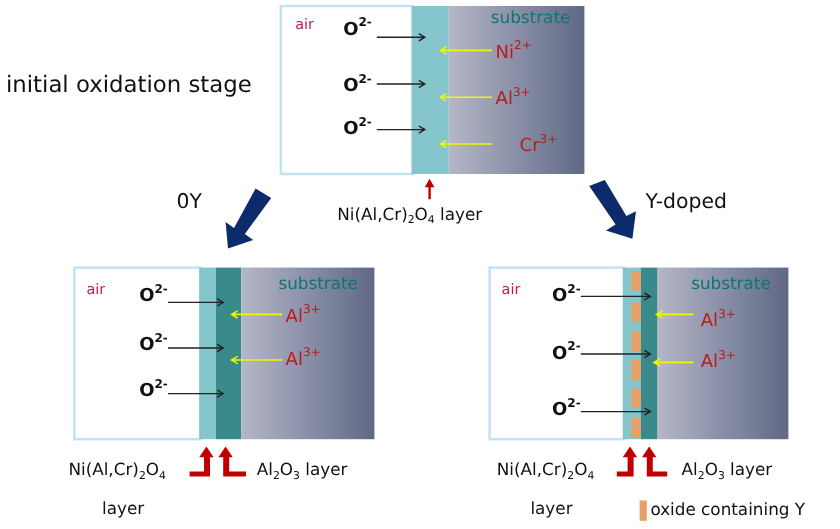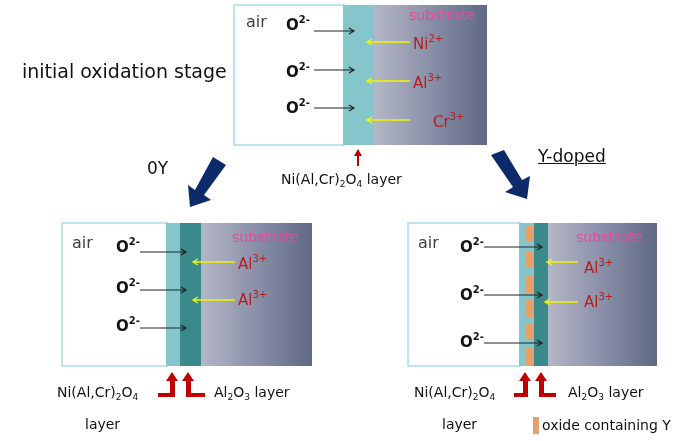--- a/index.html
+++ b/index.html
@@ -6,32 +6,32 @@
   body{width:700px;height:441px;position:relative;overflow:hidden;font-family:"DejaVu Sans","Liberation Sans",sans-serif;color:#111;}
   .panel{position:absolute;}
   .air{position:absolute;background:#fff;border:2px solid #bfe2f5;box-sizing:border-box;}
   .layer{position:absolute;}
   .sub{position:absolute;background:linear-gradient(to right,#b4b7c6 0%,#8d93ab 45%,#5f6884 100%);}
   .txt{position:absolute;white-space:nowrap;line-height:1;}
   .ion{font-size:15px;color:#111;font-weight:bold;}
   .ion sup{font-size:10px;vertical-align:7px;}
   .cat{font-size:15px;color:#b91c1c;}
   .cat sup{font-size:10px;vertical-align:7px;}
-  .subtxt{font-size:14px;color:#ec4899;}
-  .airtxt{font-size:16px;color:#404040;}
+  .subtxt{font-size:14px;color:#0f766e;}
+  .airtxt{font-size:12px;color:#be185d;}
   .lbl{font-size:14px;color:#111;}
   .lbl sub{font-size:9px;vertical-align:-3px;}
   .big{font-size:17px;color:#111;}
   .stage{font-size:19px;color:#111;}
   svg{position:absolute;overflow:visible;}
 </style>
 </head>
 <body>
 
-<div class="txt stage" style="left:22px;top:62px;text-align:right;">initial oxidation stage</div>
+<div class="txt stage" style="left:5px;top:62px;text-align:right;">initial oxidation stage</div>
 
 <div class="panel">
   <div class="air" style="left:233px;top:4px;width:112px;height:142px;"></div>
   <div class="layer" style="left:343px;top:5px;width:31px;height:140px;background:#85c5cc;"></div>
   <div class="sub" style="left:374px;top:5px;width:113px;height:140px;"></div>
 
   <div class="txt airtxt" style="left:246px;top:14px;">air</div>
   <div class="txt subtxt" style="left:409px;top:8px;">substrate</div>
 
   <div class="txt ion" style="left:286px;top:15px;"><span>O</span><sup>2-</sup></div>
@@ -53,21 +53,21 @@
       <path d="M410 81 H367 M372 78 L367 81 L372 84"></path>
       <path d="M410 120 H367 M372 117 L367 120 L372 123"></path>
     </g>
     <path d="M357 166 V156 H354 L358 149 L362 156 H359 V166 Z" fill="#c00000"></path>
   </svg>
 
   <div class="txt lbl" style="left:281px;top:172px;"><span>Ni(Al,Cr)</span><sub>2</sub><span>O</span><sub>4</sub><span> layer</span></div>
 </div>
 
 <div class="txt big" style="left:147px;top:160px;">0Y</div>
-<div class="txt big" style="left:538px;top:148px;text-decoration:underline;">Y-doped</div>
+<div class="txt big" style="left:538px;top:160px;">Y-doped</div>
 <svg style="left:0;top:0;" width="700" height="441">
   <path d="M213 157 L226 165 L204 195 L211 200 L190 207 L188 185 L195 190 Z" fill="#0d2a6a"></path>
   <path d="M491 155 L504 150 L522 180 L530 176 L527 199 L505 192 L513 187 Z" fill="#0d2a6a"></path>
 </svg>
 
 <div class="panel">
   <div class="air" style="left:61px;top:222px;width:107px;height:145px;"></div>
   <div class="layer" style="left:166px;top:223px;width:14px;height:143px;background:#85c5cc;"></div>
   <div class="layer" style="left:180px;top:223px;width:21px;height:143px;background:#3a8a8c;"></div>
   <div class="sub" style="left:201px;top:223px;width:111px;height:143px;"></div>

